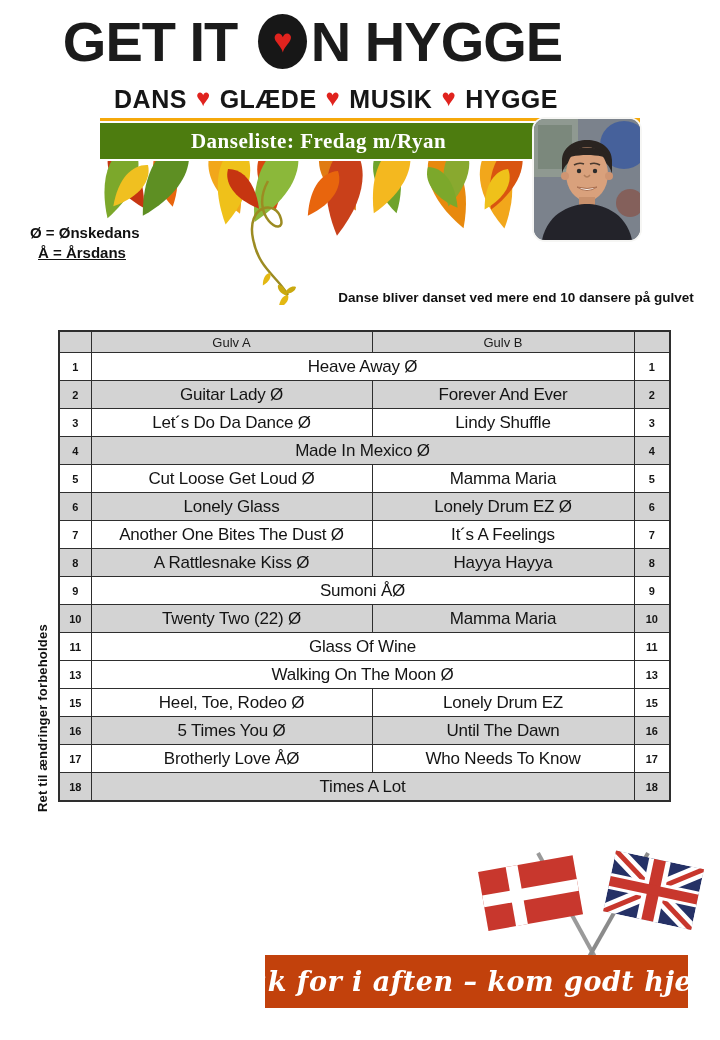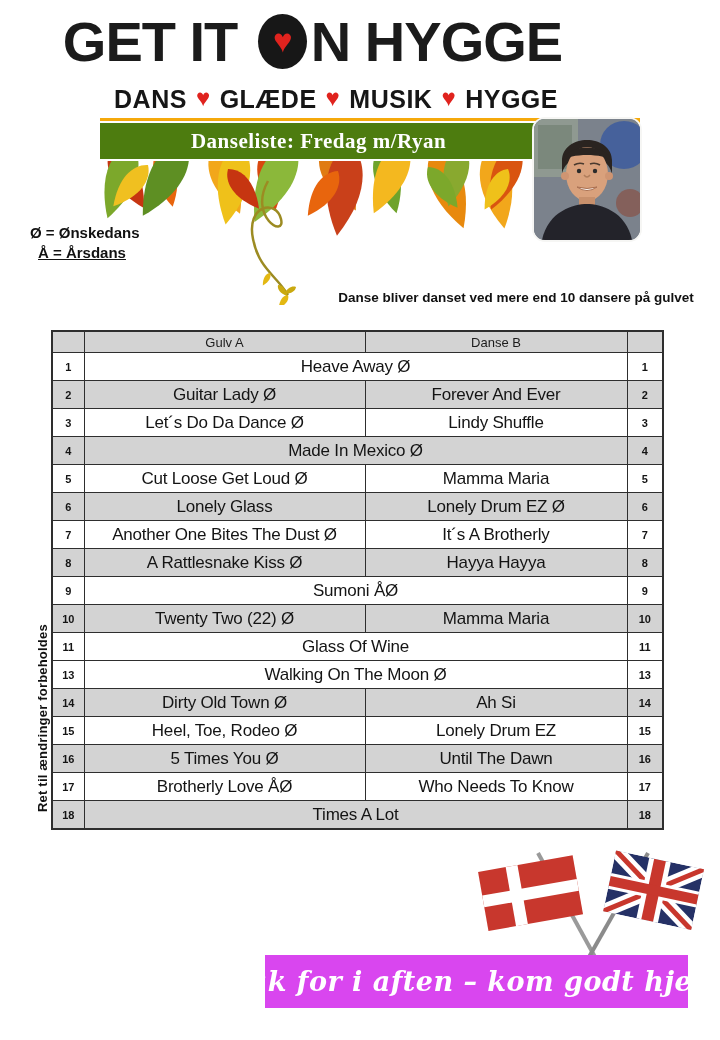--- a/index.html
+++ b/index.html
@@ -47,41 +47,41 @@
   
   .leaves{position:absolute;left:98px;top:147px;width:450px;height:158px;z-index:1;}
   
   .legend{position:absolute;left:30px;top:223px;font-weight:700;font-size:15px;line-height:20px;color:#111;z-index:5;}
   .legend .l2{margin-left:8px;text-decoration:underline;}
   .floor-note{
     position:absolute;left:318px;top:270px;width:396px;text-align:center;
     font-weight:700;font-size:13.5px;color:#111;z-index:5;margin-top:20px;
   }
   
-  .table-wrap{position:absolute;left:51px;top:330px;z-index:5;}
+  .table-wrap{position:absolute;left:58px;top:330px;z-index:5;}
   table{border-collapse:collapse;table-layout:fixed;width:611px;border:2px solid #2e2e2e;}
   td,th{border:1px solid #2e2e2e;overflow:hidden;white-space:nowrap;padding:0;}
   thead th{height:20px;background:#d3d3d3;font-weight:400;font-size:13px;color:#1c1c1c;}
   tbody td{height:27px;text-align:center;font-size:17px;letter-spacing:-0.2px;color:#141414;}
   td.num{font-size:11px;font-weight:700;letter-spacing:0;}
   tr.even td{background:#d3d3d3;}
   tr.odd td{background:#ffffff;}
   
   .side-note{
     position:absolute;left:33px;top:592px;height:252px;width:18px;z-index:5;
     writing-mode:vertical-rl;transform:rotate(180deg);
     font-weight:700;font-size:13px;color:#111;
     display:flex;align-items:center;justify-content:center;letter-spacing:0.2px;
   }
   
   .flags{position:absolute;left:476px;top:845px;width:228px;height:115px;z-index:4;}
   
   .footer-banner{
     position:absolute;left:265px;top:955px;width:423px;height:53px;
-    background:#d946ef;z-index:6;display:flex;align-items:center;justify-content:center;
+    background:#c2410c;z-index:6;display:flex;align-items:center;justify-content:center;
     color:#ffffff;font-family:"DejaVu Serif", serif;font-style:italic;font-weight:700;
     font-size:27px;letter-spacing:0.5px;white-space:nowrap;
   }
 </style>
 </head>
 <body>
 
 <div class="title-row"><span>GET IT </span><span class="heart-o"><span class="hrt">♥</span></span><span>N HYGGE</span></div>
 
 <div class="subtitle">
@@ -166,21 +166,21 @@
     <colgroup>
         <col style="width:32px">
         <col style="width:281px">
         <col style="width:262px">
         <col style="width:36px">
       </colgroup>
     <thead>
       <tr>
         <th></th>
         <th>Gulv A</th>
-        <th>Danse B</th>
+        <th>Gulv B</th>
         <th></th>
       </tr>
     </thead>
     <tbody>
         <tr class="odd">
           <td class="num">1</td>
           <td class="dance" colspan="2">Heave Away Ø</td>
           <td class="num">1</td>
         </tr>
         <tr class="even">
@@ -208,21 +208,21 @@
         </tr>
         <tr class="even">
           <td class="num">6</td>
           <td class="dance">Lonely Glass</td>
           <td class="dance">Lonely Drum EZ Ø</td>
           <td class="num">6</td>
         </tr>
         <tr class="odd">
           <td class="num">7</td>
           <td class="dance">Another One Bites The Dust Ø</td>
-          <td class="dance">It´s A Brotherly</td>
+          <td class="dance">It´s A Feelings</td>
           <td class="num">7</td>
         </tr>
         <tr class="even">
           <td class="num">8</td>
           <td class="dance">A Rattlesnake Kiss Ø</td>
           <td class="dance">Hayya Hayya</td>
           <td class="num">8</td>
         </tr>
         <tr class="odd">
           <td class="num">9</td>
@@ -237,26 +237,20 @@
         </tr>
         <tr class="odd">
           <td class="num">11</td>
           <td class="dance" colspan="2">Glass Of Wine</td>
           <td class="num">11</td>
         </tr>
         <tr class="odd">
           <td class="num">13</td>
           <td class="dance" colspan="2">Walking On The Moon Ø</td>
           <td class="num">13</td>
-        </tr>
-        <tr class="even">
-          <td class="num">14</td>
-          <td class="dance">Dirty Old Town Ø</td>
-          <td class="dance">Ah Si</td>
-          <td class="num">14</td>
         </tr>
         <tr class="odd">
           <td class="num">15</td>
           <td class="dance">Heel, Toe, Rodeo Ø</td>
           <td class="dance">Lonely Drum EZ</td>
           <td class="num">15</td>
         </tr>
         <tr class="even">
           <td class="num">16</td>
           <td class="dance">5 Times You Ø</td>

